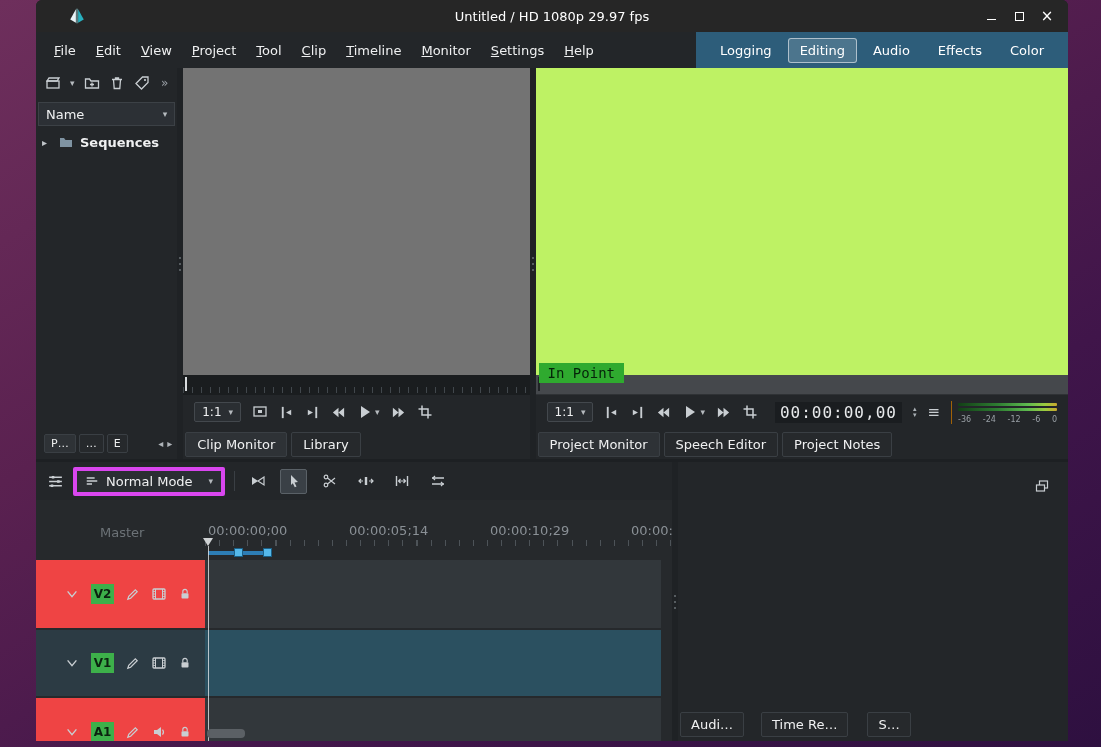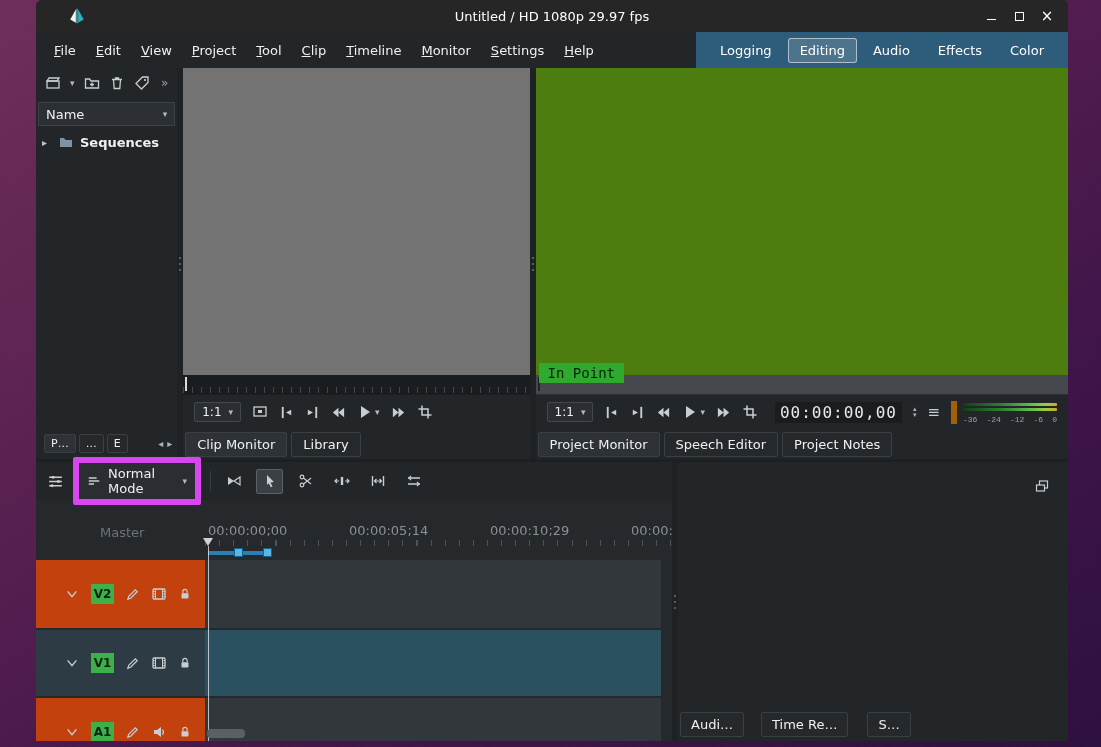--- a/index.html
+++ b/index.html
@@ -59,21 +59,21 @@
   .bin-tab { border:1px solid #3a3f44; background:#26292c; padding:2px 6px; border-radius:2px; white-space:nowrap; }
   .bin-tab.active { background:#2e3236; }
   .bin-tab-arrows { margin-left:auto; display:flex; gap:4px; color:#aeb3b8; font-size:10px; }
 
   
   .mon-panel { display:flex; flex-direction:column; background:#232629; }
   .clip-mon { width:363px; }
   .proj-mon { flex:1; }
   .mon-video { height:307px; position:relative; }
   .mon-video.gray { background:#737373; }
-  .mon-video.black { background:#4d7c0f; }
+  .mon-video.black { background:#bef264; }
   .in-point { position:absolute; left:3px; bottom:-8px; z-index:2; background:#2faa2f; color:#06230a;
     font-family:"DejaVu Sans Mono","Liberation Mono",monospace; font-size:14px; padding:2px 9px; }
   .mon-ruler { height:20px; position:relative; }
   .mon-ruler.dark { background:#1a1d1f; }
   .mon-ruler.dark::after { content:""; position:absolute; left:0; right:0; bottom:2px; height:6px;
     background:repeating-linear-gradient(90deg,#41474c 0 1px,transparent 1px 9px); }
   .mon-ruler .seek-marker { position:absolute; left:2px; top:2px; width:2px; height:14px; background:#d8dbde; }
   .mon-ruler.gray { background:#45484c; border-bottom:1px solid #2f3235; }
   .mon-ruler.gray .seek-marker { background:#202326; }
   .mon-controls { height:34px; display:flex; align-items:center; gap:11px; padding:0 11px; }
@@ -81,30 +81,30 @@
     border-radius:2px; padding:2px 7px; font-size:12px; }
   .play-group { display:flex; align-items:center; gap:2px; }
   .mon-tabs { height:30px; display:flex; align-items:flex-end; gap:4px; padding:0 0 2px 2px; }
   .mon-tab { border:1px solid #3a3f44; background:#26292c; padding:4px 11px; border-radius:2px; white-space:nowrap; }
   .mon-tab.active { background:#2e3236; }
   .timecode { font-family:"DejaVu Sans Mono","Liberation Mono",monospace; font-size:16px; color:#e8eaec;
     background:#1a1d20; padding:1px 5px; letter-spacing:1px; margin-left:6px; }
   .spinner { display:flex; flex-direction:column; gap:1px; line-height:0.7; }
   .spinner span { font-size:7px; color:#aab0b5; }
   .hamburger { font-size:15px; color:#c9ced2; }
-  .meter { margin-left:auto; width:106px; padding-top:2px; border-left:6px solid #a16207; padding-left:6px;font-family:Liberation Mono, monospace; }
+  .meter { margin-left:auto; width:106px; padding-top:2px; border-left:1px solid #a16207; padding-left:6px; }
   .meter-bar { height:3px; margin-bottom:2px; border-radius:1px;
     background:linear-gradient(90deg,#123f16 0%,#2e7d32 40%,#5db84f 70%,#9ccc3f 88%,#c9a82e 100%); }
   .meter-labels { display:flex; justify-content:space-between; font-size:8px; color:#9aa0a6; margin-top:4px; }
 
   
   .timeline { width:636px; display:flex; flex-direction:column; background:#26292c; }
   .tl-toolbar { height:38px; display:flex; align-items:center; gap:9px; padding:0 11px; background:#232629; flex:0 0 auto; }
-  .mode-combo { display:flex; align-items:center; gap:7px; background:#2a2e32; border:6px solid #d946ef;
-    border-radius:2px; padding:3px 8px; width:128px; font-size:13px; }
+  .mode-combo { display:flex; align-items:center; gap:7px; background:#2a2e32; border:4px solid #d946ef;
+    border-radius:2px; padding:3px 8px; width:152px; font-size:13px; }
   .mode-combo .caret { margin-left:auto; }
   .tool-btn { width:27px; height:25px; display:flex; align-items:center; justify-content:center; border-radius:2px;
     border:1px solid transparent; }
   .tool-btn.active { background:#3a4046; border-color:#5a6167; }
   .tl-sep { width:1px; height:20px; background:#3a3f44; }
   .tl-body { flex:1; position:relative; display:flex; flex-direction:column; padding-top:18px; overflow:hidden;justify-content:flex-end; }
   .tl-ruler-row { height:28px; display:flex; }
   .tl-head-spacer { width:169px; display:flex; align-items:center; }
   .master-btn { margin-left:64px; color:#6c7277; }
   .tl-ruler { flex:1; position:relative; }
@@ -112,21 +112,21 @@
     background:repeating-linear-gradient(90deg,#4d5358 0 1px,transparent 1px 14.1px); }
   .ruler-label { position:absolute; top:5px; font-size:13px; color:#8a9096; white-space:nowrap; }
   .zone-row { height:14px; display:flex; }
   .zone-left { width:169px; }
   .zone-area { flex:1; position:relative; }
   .zone-bar { position:absolute; left:3px; top:5px; width:64px; height:4px; background:#2d7db5; }
   .zone-handle { position:absolute; top:2px; width:9px; height:9px; background:#55b8ea; border:1px solid #1a5f86; }
   .tracks { flex:1; position:relative; overflow:hidden; }
   .track-row { display:flex; height:68px; margin-bottom:2px; padding-right:11px; }
   .track-row.short { height:66px; }
-  .track-head { width:169px; flex:0 0 auto; background:#c2410c; display:flex; align-items:center; gap:11px; padding-left:28px; }
+  .track-head { width:169px; flex:0 0 auto; background:#ef4444; display:flex; align-items:center; gap:11px; padding-left:28px; }
   .track-content { flex:1; background:#32373b; }
   .track-row.active .track-head { background:#2c3b44; }
   .track-row.active .track-content { background:#2b5060; }
   .badge { width:23px; height:20px; background:#3db04a; color:#0c2210; font-weight:bold; font-size:12px;
     display:flex; align-items:center; justify-content:center; flex:0 0 auto; }
   .playhead { position:absolute; left:172px; top:46px; bottom:0; width:1px; background:rgba(228,230,232,.78); z-index:3; }
   .playhead::before { content:""; position:absolute; top:-8px; left:-5px; border:5px solid transparent;
     border-top:8px solid #cfd2d4; }
   .tl-scrollbar { position:absolute; left:171px; bottom:3px; width:38px; height:9px; background:#5b6065; border-radius:4px; z-index:4; }
 

